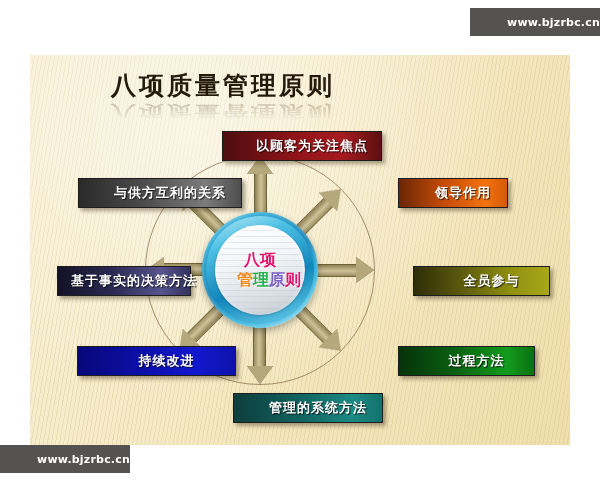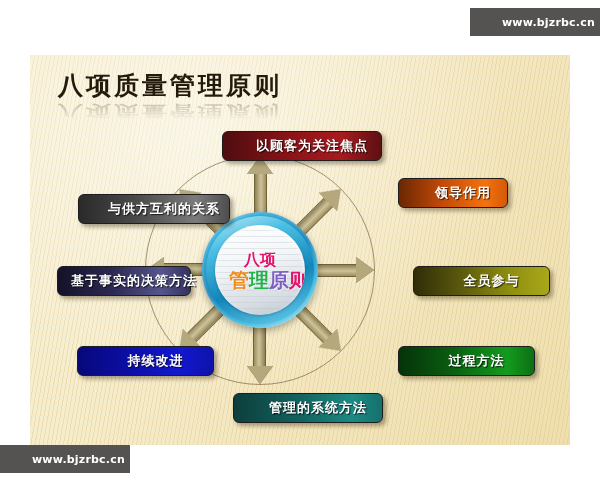--- a/index.html
+++ b/index.html
@@ -29,20 +29,21 @@
     background:
       repeating-linear-gradient(
         100deg,
         rgba(214,186,120,0.30) 0px,
         rgba(214,186,120,0.30) 1px,
         rgba(255,255,255,0.0) 1px,
         rgba(255,255,255,0.0) 4px
       ),
       linear-gradient(125deg, #f7efd2 0%, #f6edcc 35%, #f3e6bd 65%, #efdfae 100%);
     overflow: hidden;
+    text-align: center;
   }
   .slide::after{
     content:"";
     position:absolute; inset:0;
     background: radial-gradient(ellipse at 30% 20%, rgba(255,255,255,0.55) 0%, rgba(255,255,255,0) 60%);
     pointer-events:none;
   }
 
   
   .title-wrap {
@@ -171,34 +172,34 @@
     font-family: Liberation Mono, monospace;
     font-size: 16px;
     font-weight: 700;
     line-height: 18px;
     letter-spacing: 0px;
     white-space: nowrap;
     margin-bottom: 1px;
   }
   .hub-l2 {
     font-family: "DejaVu Serif", "Liberation Serif", serif;
-    font-size: 20px;
+    font-size: 16px;
     font-weight: 700;
     line-height: 18px;
     white-space: nowrap;
     margin-left: 18px;
   }
   .hub-l1 span, .hub-l2 span { text-shadow: 0.5px 0.5px 0 rgba(255,255,255,0.85); }
 
   
   .box {
     position: absolute;
     z-index: 7;
     height: 30px;
-    border-radius: 6px;
+    border-radius: 0;
     border: 1.3px solid #1d1d1d;
     display: flex;
     align-items: center;
     justify-content: center;
     box-shadow: 3px 3px 4px rgba(60,45,20,0.42);
     padding-left: 20px;
   }
   .box span {
     font-family: "DejaVu Serif", "Liberation Serif", serif;
     font-size: 13px;
@@ -207,31 +208,31 @@
     letter-spacing: 1px;
     white-space: nowrap;
     text-shadow: 1px 1px 1px rgba(0,0,0,0.75);
   }
 
   .b-top    { left:192px; top:76px;  width:160px; background:linear-gradient(to right,#4e0d10 0%,#8e1418 45%,#a61b20 75%,#5d1012 100%); }
   .b-topr   { left:368px; top:123px; width:110px; background:linear-gradient(to right,#6a2703 0%,#c34a07 40%,#f4720e 80%,#d45a08 100%); }
   .b-right  { left:383px; top:211px; width:137px; background:linear-gradient(to right,#2f2d07 0%,#5c5a0d 35%,#90900f 72%,#a9a81a 100%); }
   .b-botr   { left:368px; top:291px; width:137px; background:linear-gradient(to right,#05330a 0%,#0a5e11 40%,#139b1d 80%,#0c6f14 100%); }
   .b-bot    { left:203px; top:338px; width:150px; background:linear-gradient(to right,#0d3e3c 0%,#12635f 45%,#1d8a84 80%,#15706b 100%); }
-  .b-botl   { left:47px;  top:291px; width:137px; background:linear-gradient(to right,#07087a 0%,#0c0fa8 40%,#1218cf 75%,#0e12ab 100%); }
+  .b-botl   { left:47px;  top:291px; width:159px; background:linear-gradient(to right,#07087a 0%,#0c0fa8 40%,#1218cf 75%,#0e12ab 100%); }
   .b-left   { left:27px;  top:211px; width:134px; background:linear-gradient(to right,#131227 0%,#2a2850 40%,#56548c 78%,#34325e 100%); }
-  .b-topl   { left:48px;  top:123px; width:152px; background:linear-gradient(to right,#2a2a2a 0%,#4a4a4a 38%,#7b7b7b 78%,#4e4e4e 100%);margin-top:16px; }
+  .b-topl   { left:48px;  top:123px; width:164px; background:linear-gradient(to right,#2a2a2a 0%,#4a4a4a 38%,#7b7b7b 78%,#4e4e4e 100%); }
 
   
   .wm {
     position: absolute;
     background: #555351;
     display: flex;
     align-items: center;
-    justify-content: flex-start;
+    justify-content: flex-end;
     z-index: 20;
     padding-left: 32px;
   }
   .wm span {
     font-family: "DejaVu Sans", "Liberation Sans", sans-serif;
     font-size: 11px;
     font-weight: 700;
     color: #ffffff;
     letter-spacing: 0.2px;
   }

